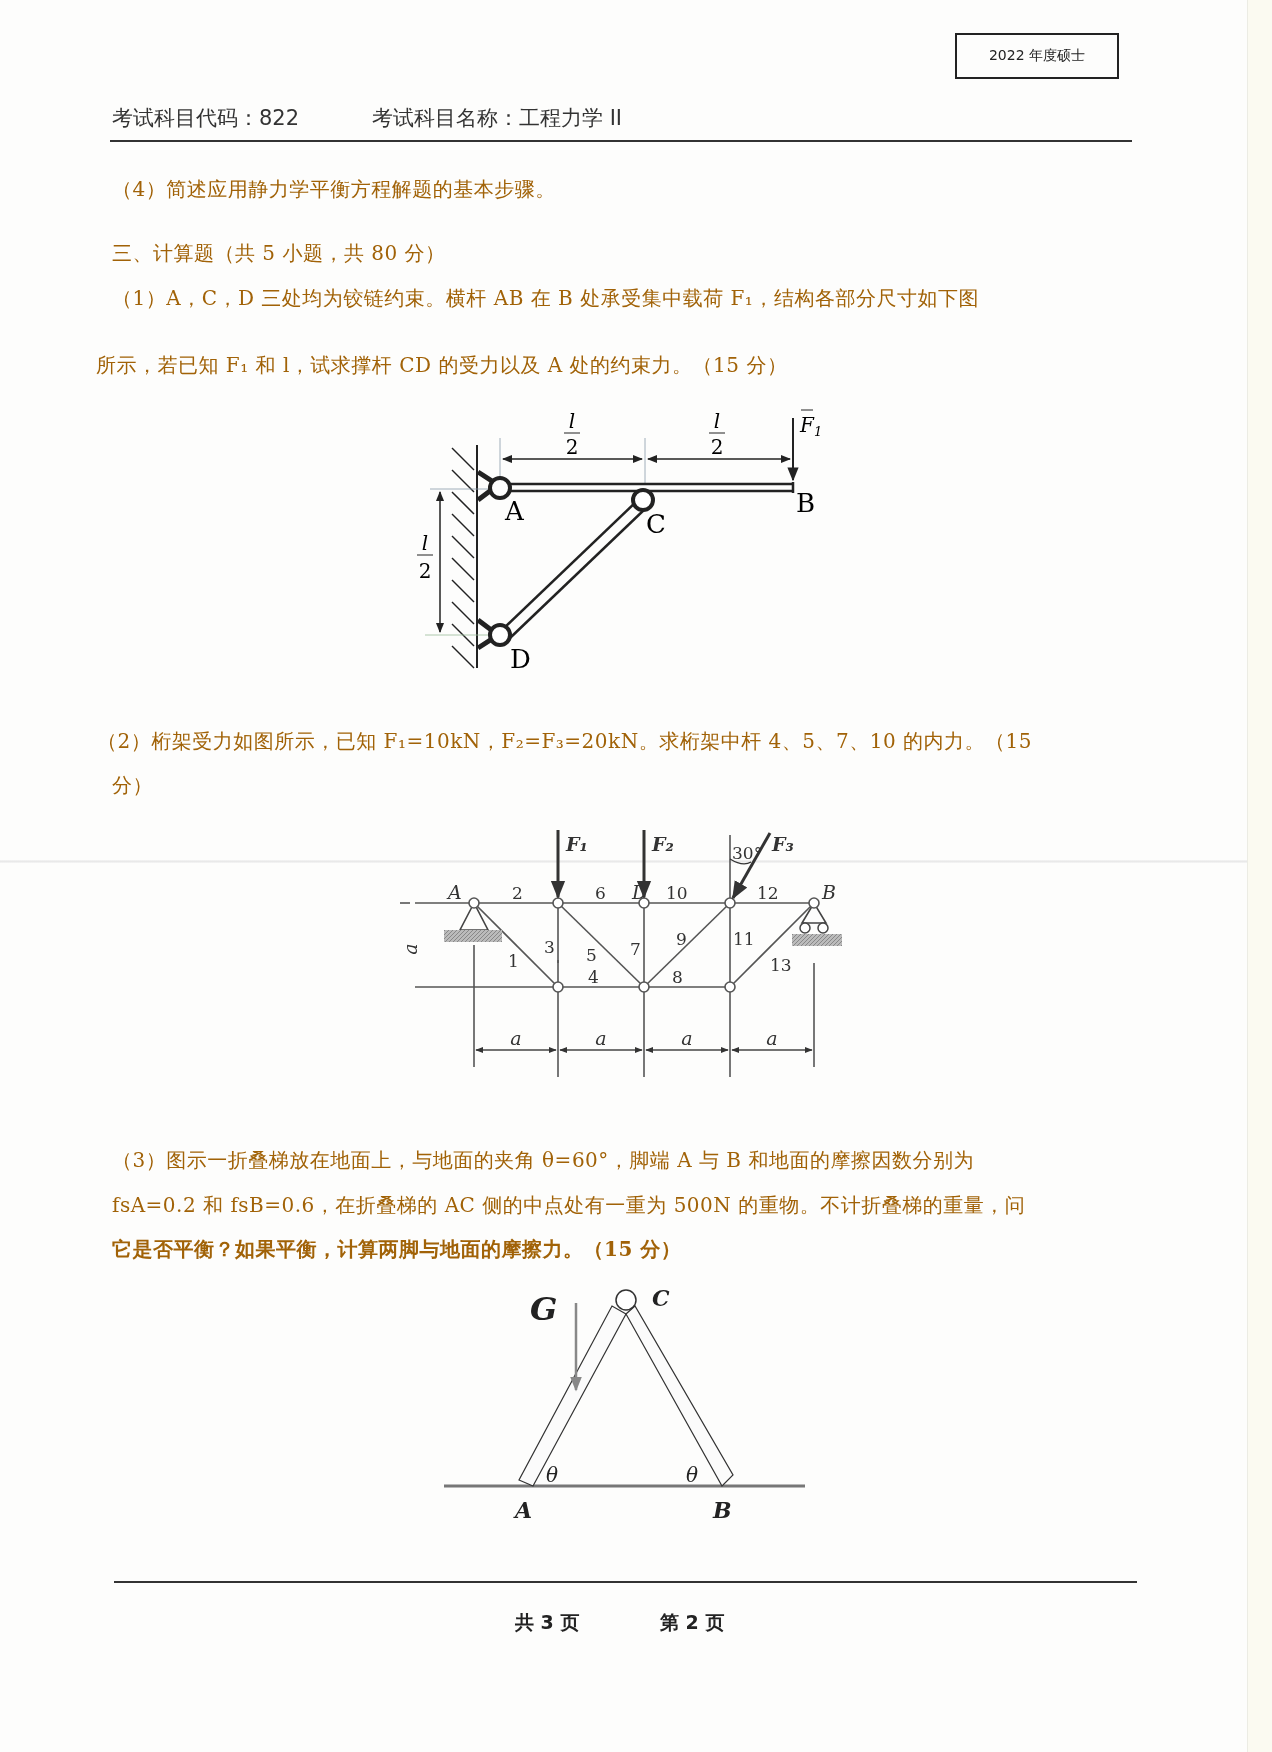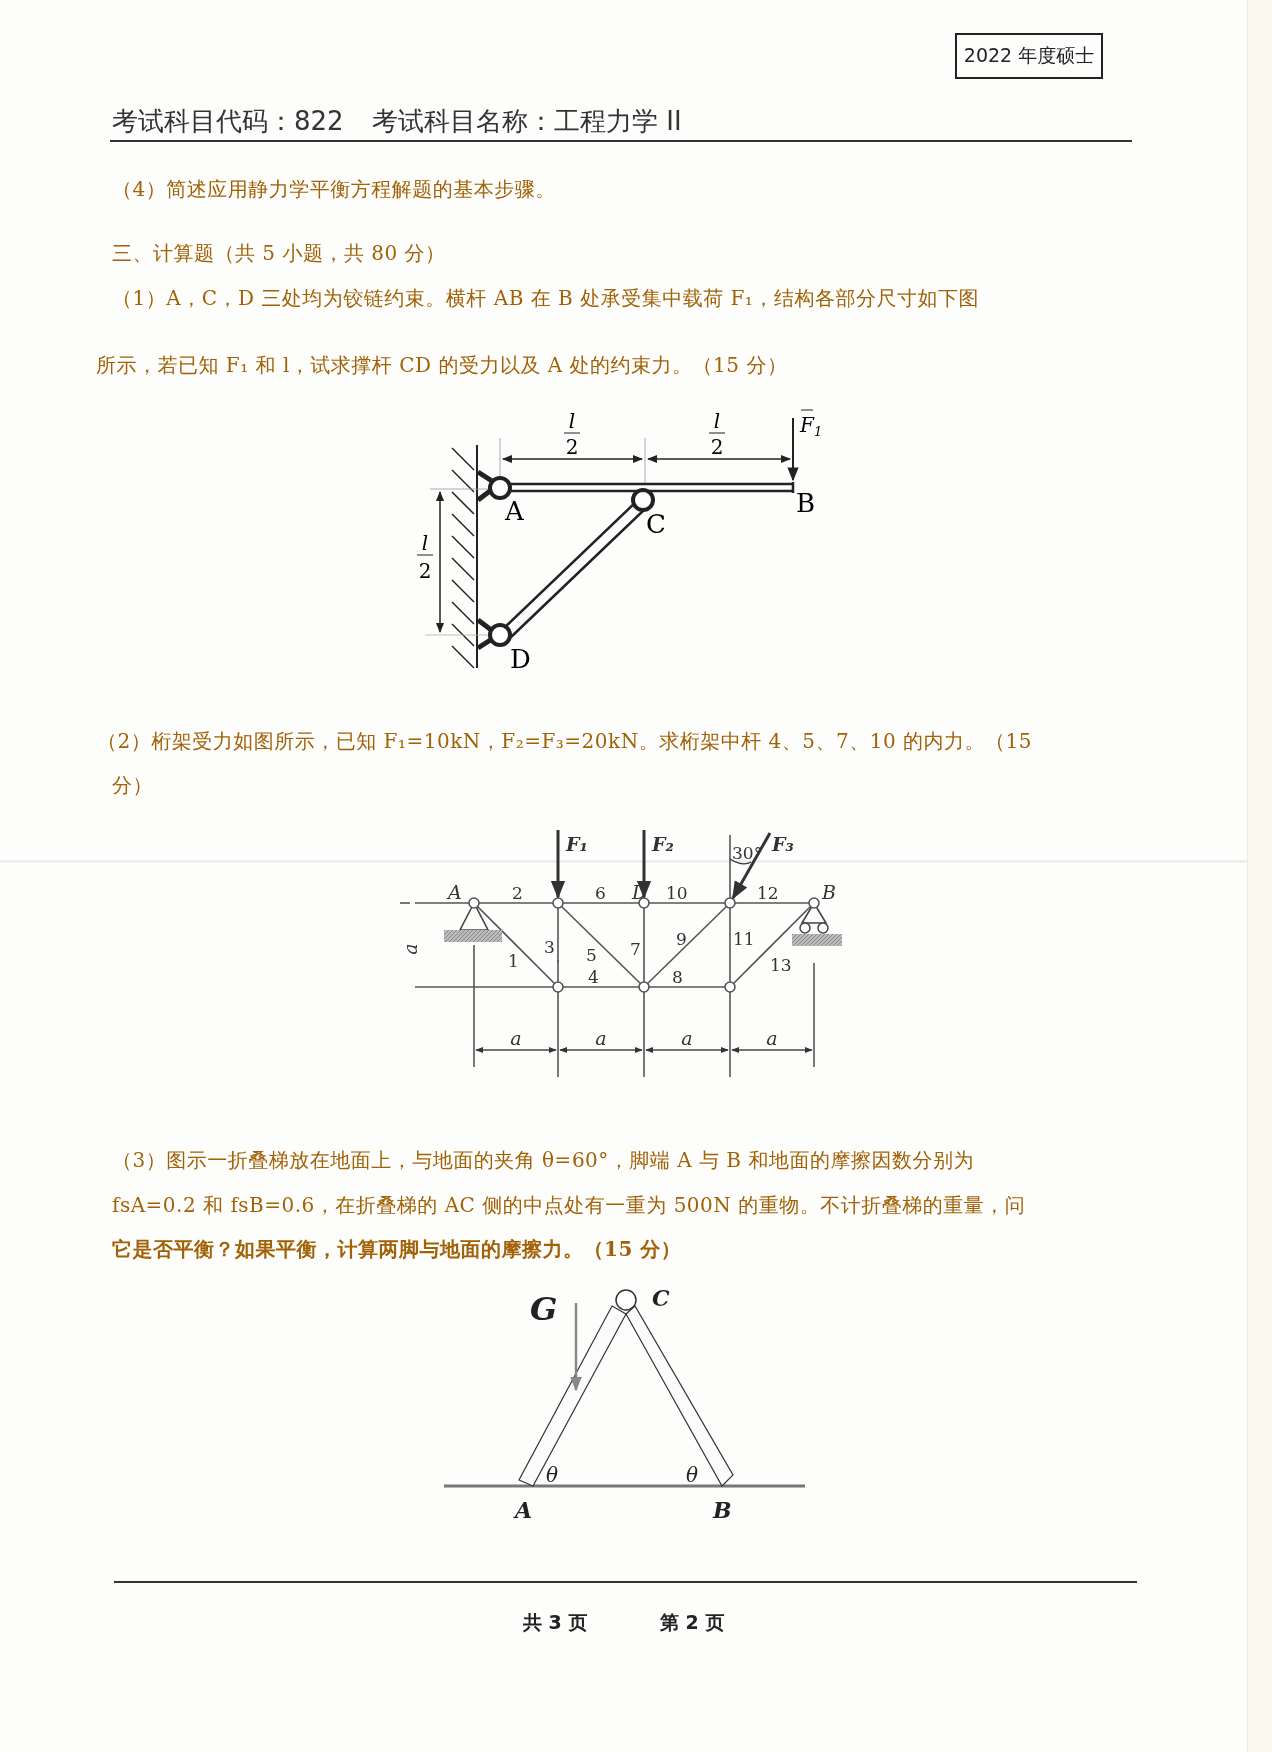--- a/index.html
+++ b/index.html
@@ -6,26 +6,26 @@
   body {
     width:1272px; height:1752px; position:relative; overflow:hidden;
     background:#fdfdfc;
     font-family:"DejaVu Serif","Liberation Serif",serif;
     color:#2a2a2a;
   }
   .right-edge { position:absolute; left:1247px; top:0; width:25px; height:1752px; background:#fbfaf1; border-left:1px solid #ecece4; }
   .crease { position:absolute; left:0; top:860px; width:1247px; height:3px; background:linear-gradient(#f2f2f2,#e4e4e4,#f4f4f4); opacity:.8; }
   .abs { position:absolute; white-space:nowrap; }
   .year-box {
-    position:absolute; left:955px; top:33px; width:148px; height:46px;
+    position:absolute; left:955px; top:33px; width:164px; height:46px;
     border:2.5px solid #222; box-sizing:border-box;
-    font-family:"DejaVu Sans","Liberation Sans",sans-serif; font-size:19px;
+    font-family:"DejaVu Sans","Liberation Sans",sans-serif; font-size:14px;
     display:flex; align-items:center; justify-content:center; color:#222;
   }
-  .hdr { font-family:"DejaVu Sans","Liberation Sans",sans-serif; font-size:26px; color:#333; top:104px; }
+  .hdr { font-family:"DejaVu Sans","Liberation Sans",sans-serif; font-size:21px; color:#333; top:104px; }
   .rule { position:absolute; left:110px; width:1022px; height:2px; background:#333; }
   .txt { font-size:20px; color:#a16207; letter-spacing:0.5px; }
   .it { font-style:italic; }
   .footer { font-family:"DejaVu Sans","Liberation Sans",sans-serif; font-size:19px; font-weight:bold; color:#222; top:1610px; }
   svg text { font-family:"DejaVu Serif","Liberation Serif",serif; }
 </style>
 </head>
 <body>
 
 <div class="right-edge"></div>
@@ -235,14 +235,14 @@
   <line x1="146" y1="33" x2="146" y2="120" stroke="#888" stroke-width="2.5" marker-end="url(#ar3)"></line>
   <text x="100" y="50" font-size="32" font-weight="bold" font-style="italic" fill="#222">G</text>
   <text x="222" y="36" font-size="22" font-weight="bold" font-style="italic" fill="#222">C</text>
   <text x="116" y="212" font-size="20" font-style="italic" fill="#222">θ</text>
   <text x="256" y="212" font-size="20" font-style="italic" fill="#222">θ</text>
   <text x="85" y="248" font-size="22" font-weight="bold" font-style="italic" fill="#222">A</text>
   <text x="283" y="248" font-size="22" font-weight="bold" font-style="italic" fill="#222">B</text>
 </svg>
 
 <div class="rule" style="top:1581px; left:114px; width:1023px;"></div>
-<div class="abs footer" style="left:515px;margin-left:8px;">共 3 页</div>
+<div class="abs footer" style="left:515px;">共 3 页</div>
 <div class="abs footer" style="left:660px;">第 2 页</div>
 
 </body></html>

